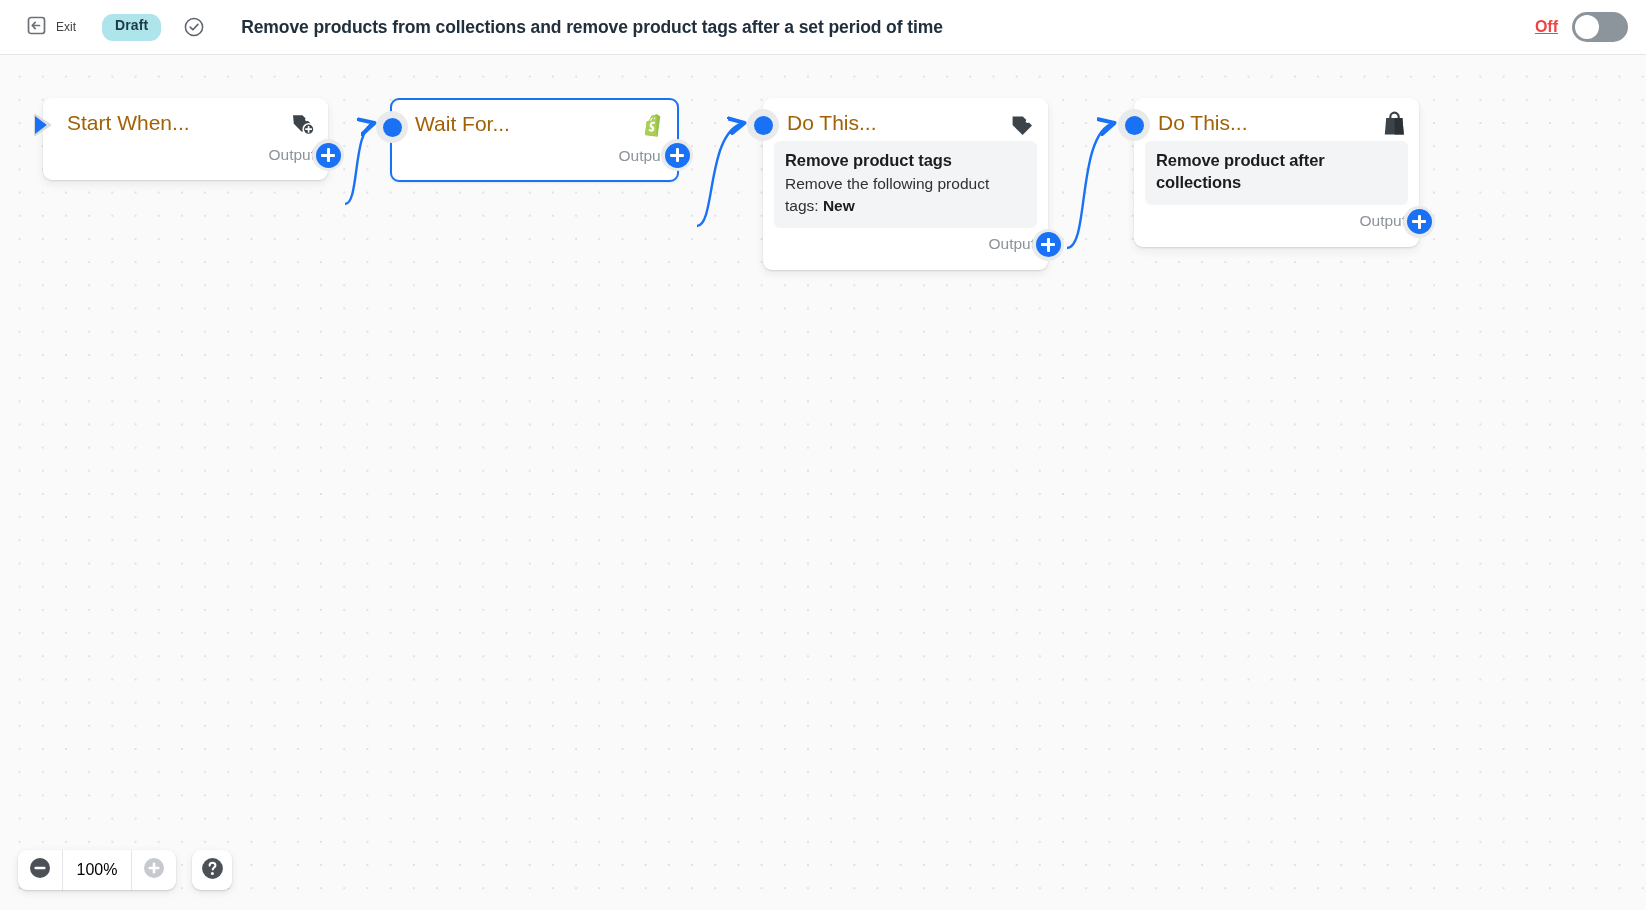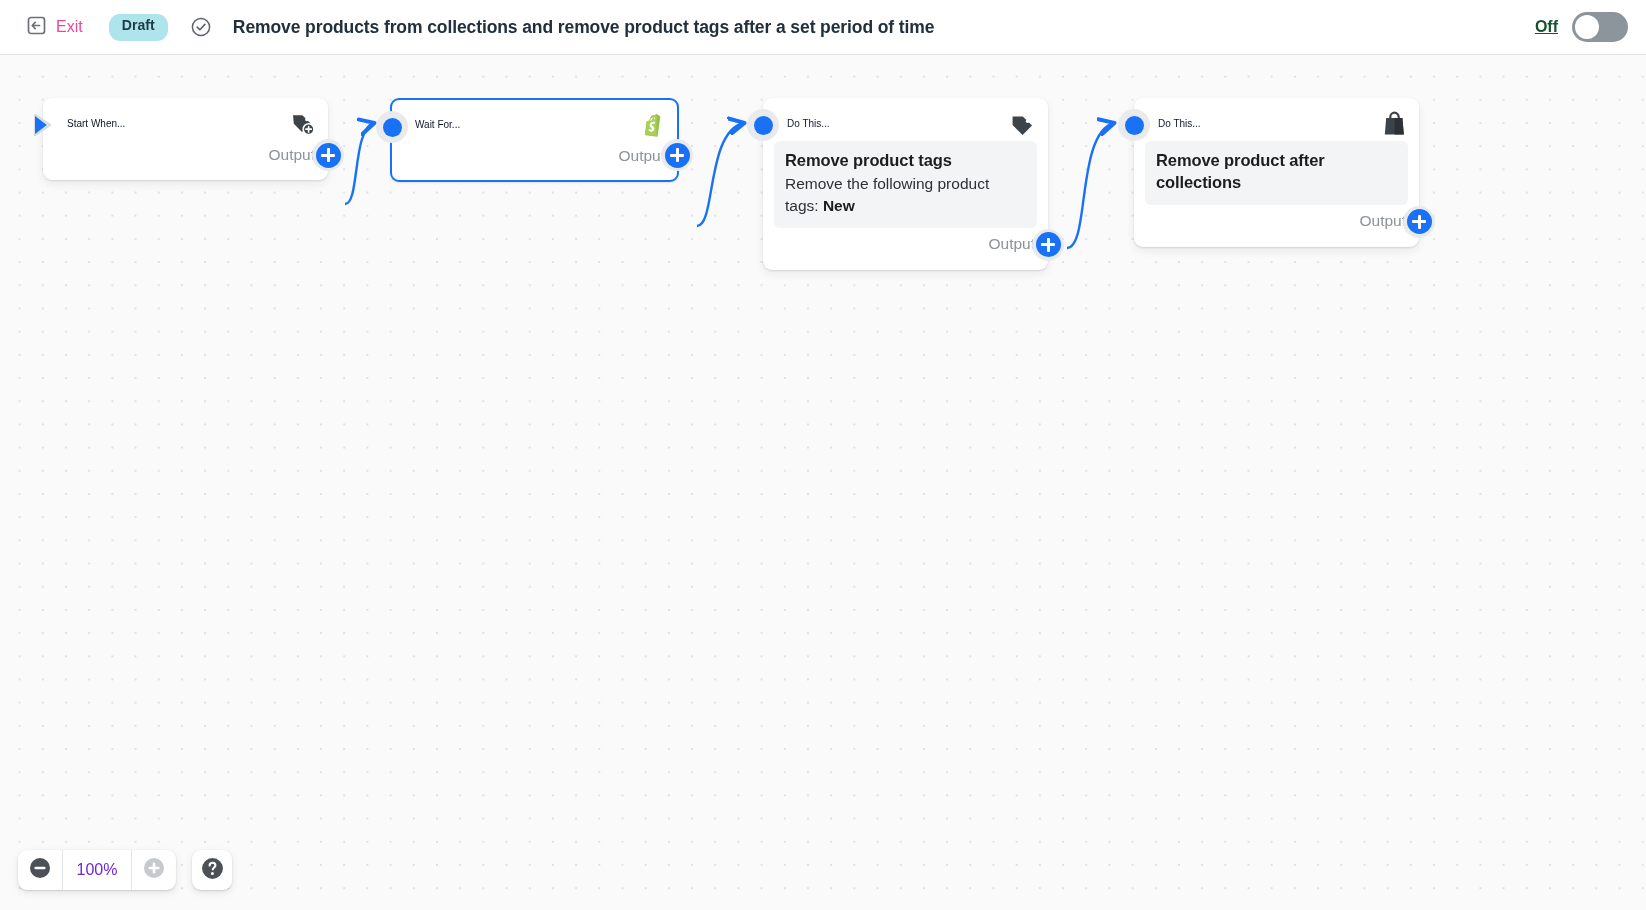--- a/index.html
+++ b/index.html
@@ -18,41 +18,41 @@
     border-bottom: 1px solid #e3e6e9;
     display: flex; align-items: center;
     padding: 0 18px 0 20px;
     z-index: 30;
   }
   .exit-btn {
     display: flex; align-items: center; gap: 9px;
     color: #6b7177; cursor: pointer;
     padding: 4px 6px; border-radius: 6px;
   }
-  .exit-label { font-size: 16px; color: #ec4899; }
+  .exit-label { font-size: 12px; color: #404040; }
   .draft-badge {
     margin-left: 20px;
     background: #aee4ec; color: #1d3b44;
     font-size: 14px; font-weight: bold;
     border-radius: 11px;
     padding: 3px 13px 8px;
     letter-spacing: .1px;
   }
   .check-icon { margin-left: 22px; display: flex; align-items: center; }
   .flow-title {
-    margin-left: 13px;
+    margin-left: 28px;
     font-size: 17.5px; font-weight: bold;
     color: #22303d; letter-spacing: -.1px;
     white-space: nowrap;
     padding-left: 8px;
   }
   .header-right {
     margin-left: auto; display: flex; align-items: center; gap: 14px;
   }
-  .toggle-label { font-size: 16px; font-weight: bold; color: #14532d; text-decoration: underline; }
+  .toggle-label { font-size: 16px; font-weight: bold; color: #ef4444; text-decoration: underline; }
   .toggle {
     width: 56px; height: 30px; border-radius: 16px;
     background: #8d959c; position: relative; cursor: pointer;
   }
   .toggle .knob {
     position: absolute; left: 3px; top: 3px;
     width: 24px; height: 24px; border-radius: 50%;
     background: #ffffff;
   }
 
@@ -80,21 +80,21 @@
   }
   .node.selected {
     border: 2px solid #1972f5;
     box-shadow: 0 1px 2px rgba(20,30,40,.10);
     padding: 9px 10px 8px;
   }
   .node-head {
     display: flex; align-items: center;
     height: 30px; padding: 0 2px 0 13px;
   }
-  .node-kind { font-size: 10px; color: #0f172a; }
+  .node-kind { font-size: 21px; color: #a16207; }
   .node-icon { margin-left: auto; display: flex; align-items: center; }
   .node-body {
     background: #f3f4f5; border-radius: 6px;
     padding: 9px 11px 11px;
     margin-top: 3px;
   }
   .node-title {
     font-size: 16.5px; font-weight: bold; color: #1b1d1f;
     line-height: 1.32; letter-spacing: -.1px;
   }
@@ -157,21 +157,21 @@
     box-shadow: 0 1px 2px rgba(20,30,40,.16), 0 3px 8px rgba(20,30,40,.08);
     height: 40px; overflow: hidden;
   }
   .zbtn {
     width: 44px; height: 40px;
     display: flex; align-items: center; justify-content: center;
     cursor: pointer;
   }
   .zval {
     width: 70px; text-align: center;
-    font-size: 16px; color: #6d28d9;
+    font-size: 16px; color: #000000;
     border-left: 1px solid #e3e6e9; border-right: 1px solid #e3e6e9;
     line-height: 40px; height: 40px; cursor: text;
   }
   .help-btn {
     width: 40px; height: 40px; border-radius: 9px;
     background: #ffffff;
     box-shadow: 0 1px 2px rgba(20,30,40,.16), 0 3px 8px rgba(20,30,40,.08);
     display: flex; align-items: center; justify-content: center;
     cursor: pointer;
   }

